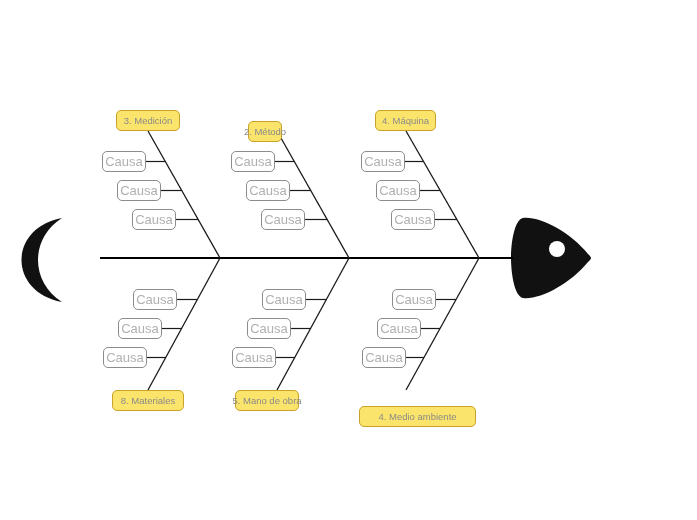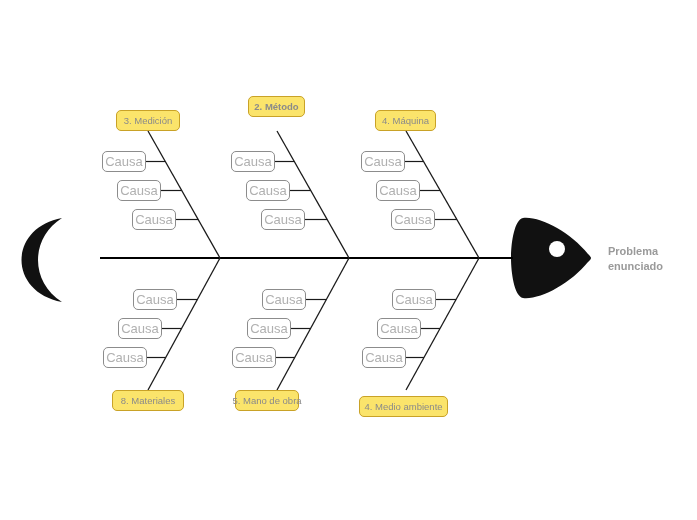--- a/index.html
+++ b/index.html
@@ -107,37 +107,33 @@
   </svg>
 
   <div id="nodes-layer">
       <div class="node cause-box" style="left: 102px; top: 151px;">Causa</div>
       <div class="node cause-box" style="left: 117px; top: 180px;">Causa</div>
       <div class="node cause-box" style="left: 132px; top: 209px;">Causa</div>
       <div class="node cat-box" style="left: 116px; top: 110px; width: 64px;">3. Medición</div>
       <div class="node cause-box" style="left: 231px; top: 151px;">Causa</div>
       <div class="node cause-box" style="left: 246px; top: 180px;">Causa</div>
       <div class="node cause-box" style="left: 261px; top: 209px;">Causa</div>
-      <div class="node cat-box" style="left: 248px; top: 96px; width: 57px; font-weight: bold;">2. Método</div>
+      <div class="node cat-box" style="left: 248px; top: 121px; width: 34px;">2. Método</div>
       <div class="node cause-box" style="left: 361px; top: 151px;">Causa</div>
       <div class="node cause-box" style="left: 376px; top: 180px;">Causa</div>
       <div class="node cause-box" style="left: 391px; top: 209px;">Causa</div>
       <div class="node cat-box" style="left: 375px; top: 110px; width: 61px;">4. Máquina</div>
       <div class="node cause-box" style="left: 133px; top: 289px;">Causa</div>
       <div class="node cause-box" style="left: 118px; top: 318px;">Causa</div>
       <div class="node cause-box" style="left: 103px; top: 347px;">Causa</div>
       <div class="node cat-box" style="left: 112px; top: 390px; width: 72px;">8. Materiales</div>
       <div class="node cause-box" style="left: 262px; top: 289px;">Causa</div>
       <div class="node cause-box" style="left: 247px; top: 318px;">Causa</div>
       <div class="node cause-box" style="left: 232px; top: 347px;">Causa</div>
       <div class="node cat-box" style="left: 235px; top: 390px; width: 64px;">5. Mano de obra</div>
       <div class="node cause-box" style="left: 392px; top: 289px;">Causa</div>
       <div class="node cause-box" style="left: 377px; top: 318px;">Causa</div>
       <div class="node cause-box" style="left: 362px; top: 347px;">Causa</div>
-      <div class="node cat-box" style="left: 359px; top: 396px; width: 89px;">4. Medio ambiente</div>
+      <div class="node cat-box" style="left: 359px; top: 406px; width: 117px;">4. Medio ambiente</div>
     </div>
 
-  <div class="problem-label">
-    <div>Problema</div>
-    <div>enunciado</div>
-  </div>
 
 </div>
 
 </body></html>

